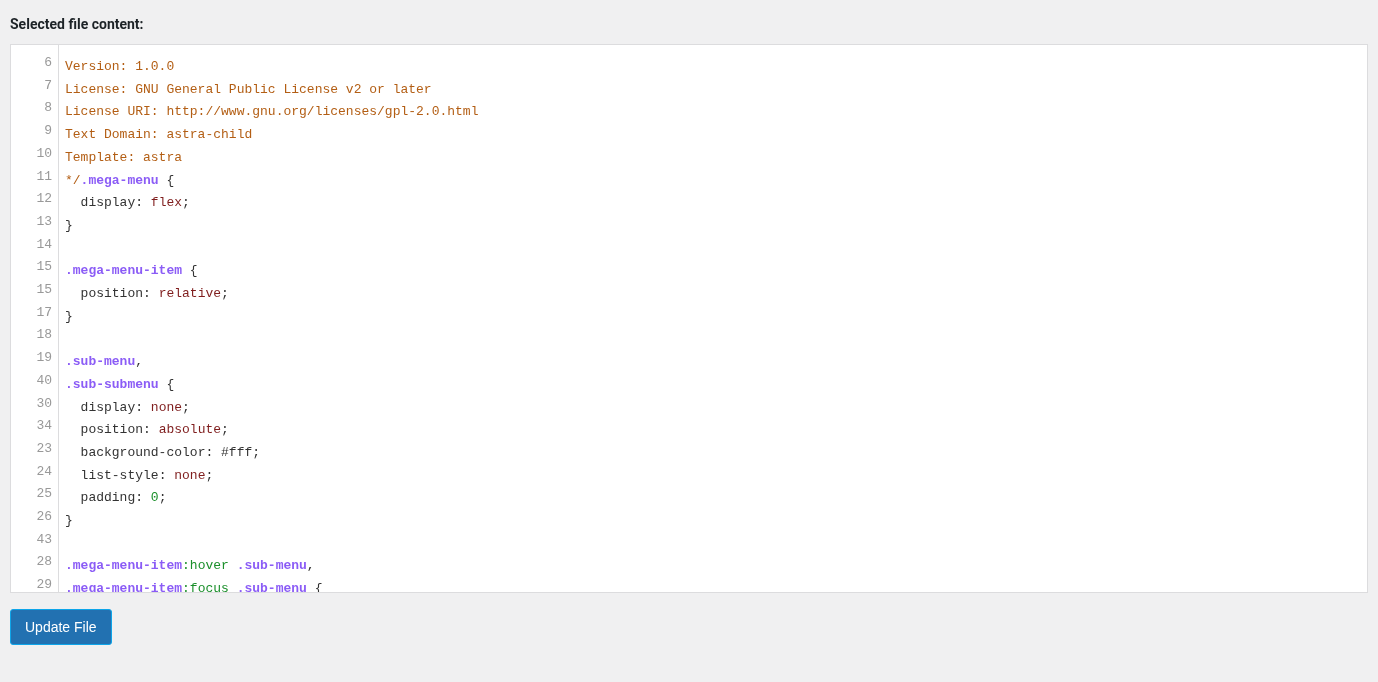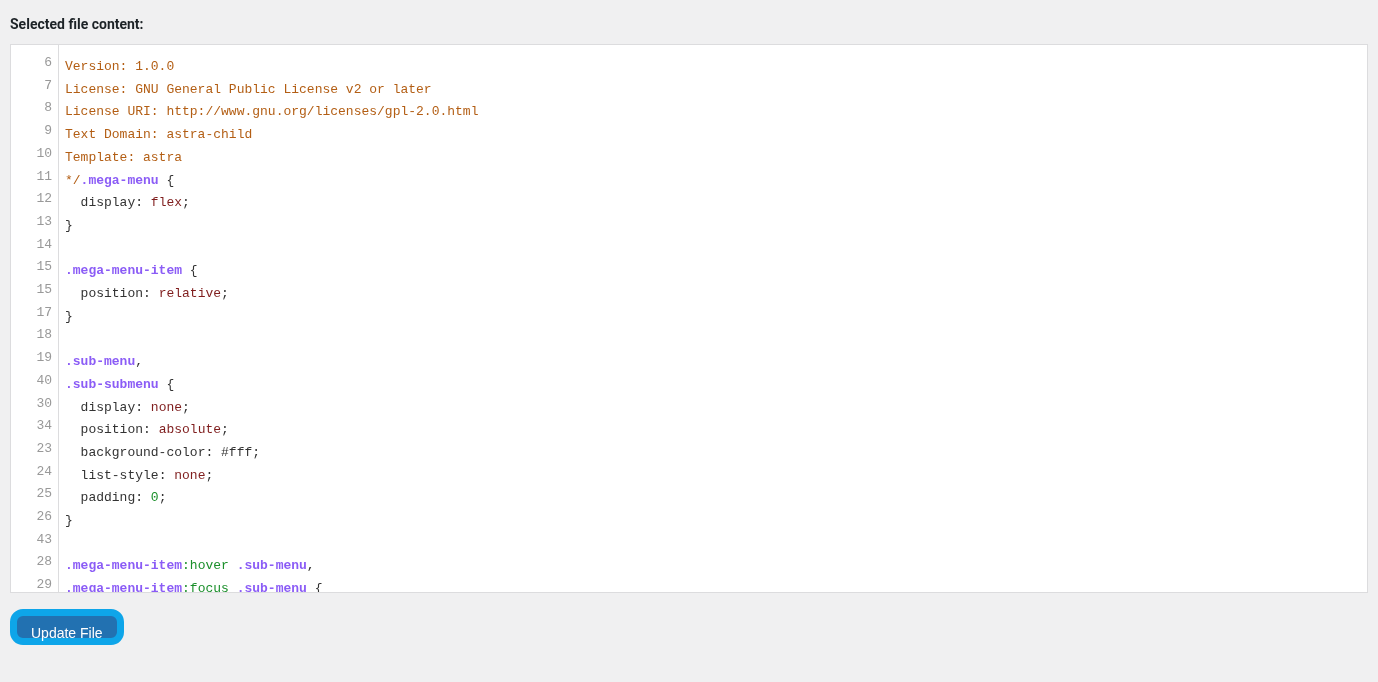--- a/index.html
+++ b/index.html
@@ -60,22 +60,22 @@
   .c-sel  { color: #8b5cf6; font-weight: bold; }
   .c-prop { color: #333; }
   .c-kw   { color: #7f1d1d; }
   .c-num  { color: #1a8f2a; }
   .c-hex  { color: #333; }
   .c-pseudo { color: #1a8f2a; }
   .btn-row { margin-top: 16px; }
   .btn {
     background: #2271b1;
     color: #fff;
-    border: 7px solid #0ea5e9;
-    border-radius: 13px;
+    border: 1px solid #0ea5e9;
+    border-radius: 3px;
     padding: 0 14px;
     height: 36px;
     font-size: 14px;
     line-height: 34px;
     cursor: pointer;
     display: inline-block;
   }
 </style>
 </head>
 <body>

